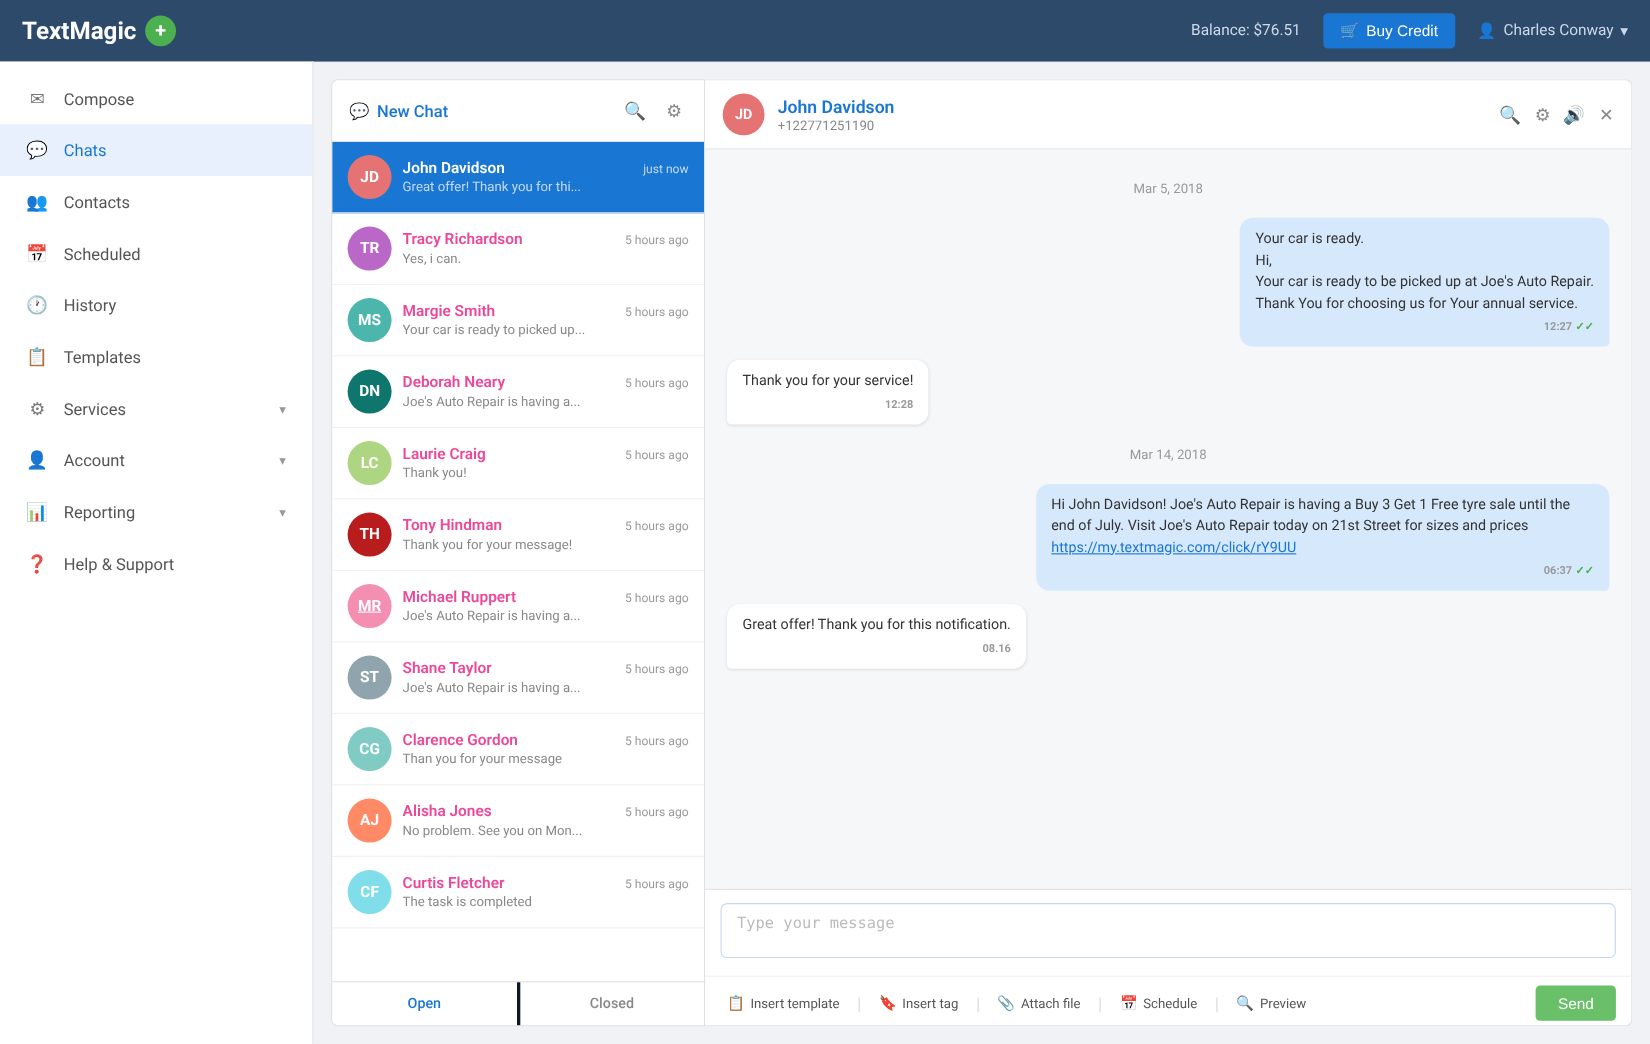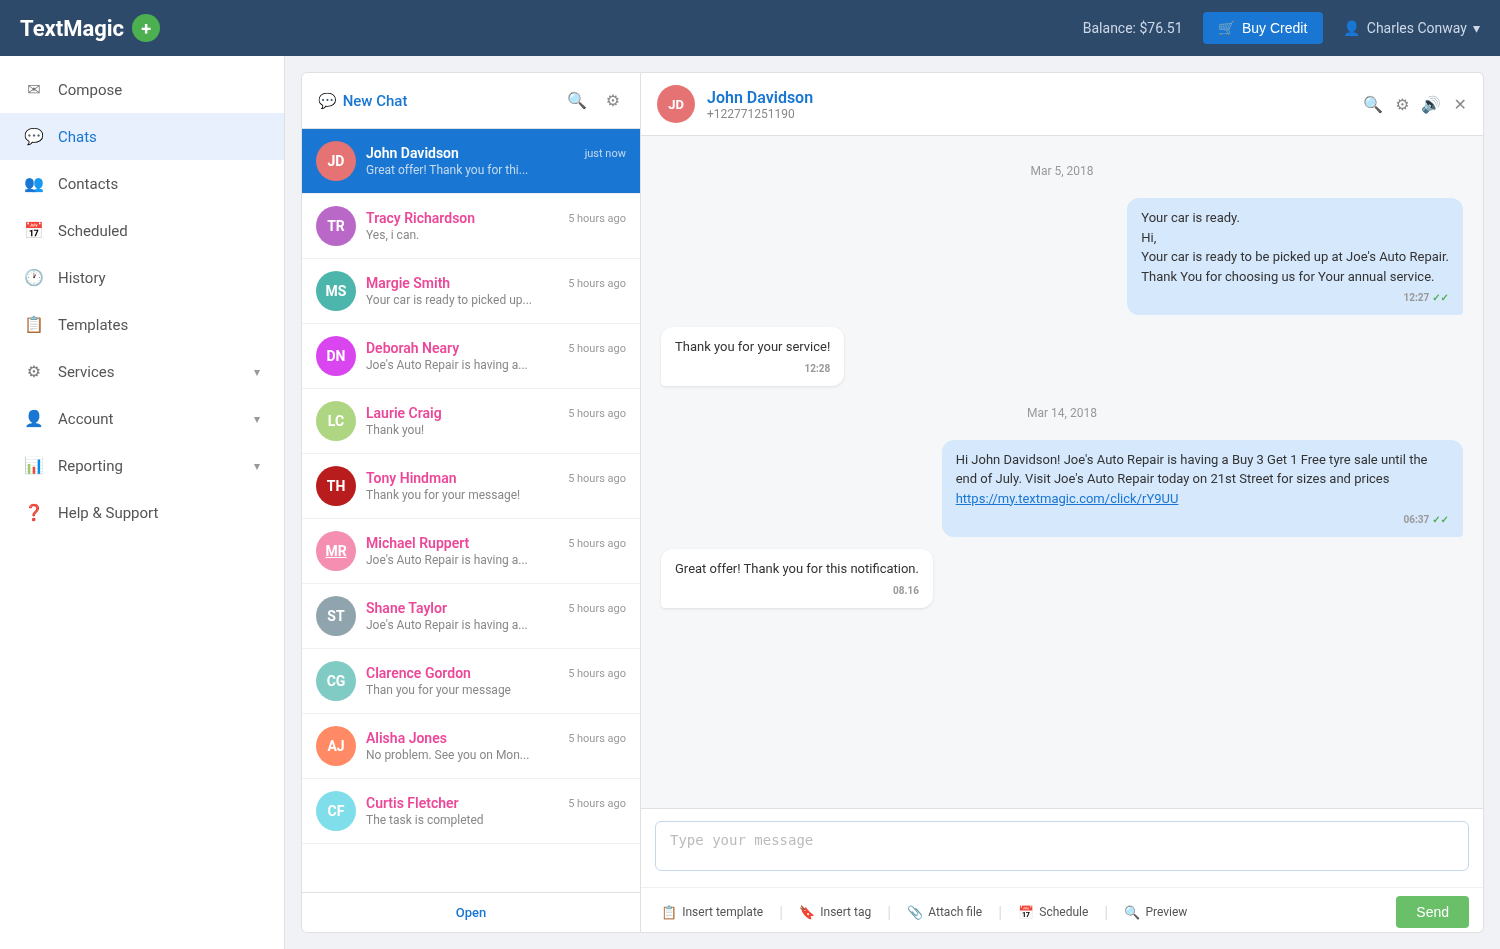--- a/index.html
+++ b/index.html
@@ -274,21 +274,21 @@
     <div class="avatar" style="background:#4db6ac;">MS</div>
     <div class="chat-info">
       <div class="chat-name-row">
         <span class="chat-name">Margie Smith</span>
         <span class="chat-time">5 hours ago</span>
       </div>
       <div class="chat-preview">Your car is ready to picked up...</div>
     </div>
   </div>
           <div class="chat-item">
-    <div class="avatar" style="background:#d946ef;">DN</div>
+    <div class="avatar" style="background:#0f766e;">DN</div>
     <div class="chat-info">
       <div class="chat-name-row">
         <span class="chat-name">Deborah Neary</span>
         <span class="chat-time">5 hours ago</span>
       </div>
       <div class="chat-preview">Joe's Auto Repair is having a...</div>
     </div>
   </div>
           <div class="chat-item">
     <div class="avatar" style="background:#aed581;">LC</div>
@@ -357,20 +357,21 @@
         <span class="chat-name">Curtis Fletcher</span>
         <span class="chat-time">5 hours ago</span>
       </div>
       <div class="chat-preview">The task is completed</div>
     </div>
   </div>
         </div>
 
       <div class="chat-tabs">
         <div class="chat-tab">Open</div>
+        <div class="chat-tab inactive">Closed</div>
       </div>
     </div>
 
     <div class="conversation-panel">
       <div class="conv-header">
         <div class="conv-avatar">JD</div>
         <div class="conv-name-area">
           <div class="conv-name">John Davidson</div>
           <div class="conv-number">+122771251190</div>
         </div>

